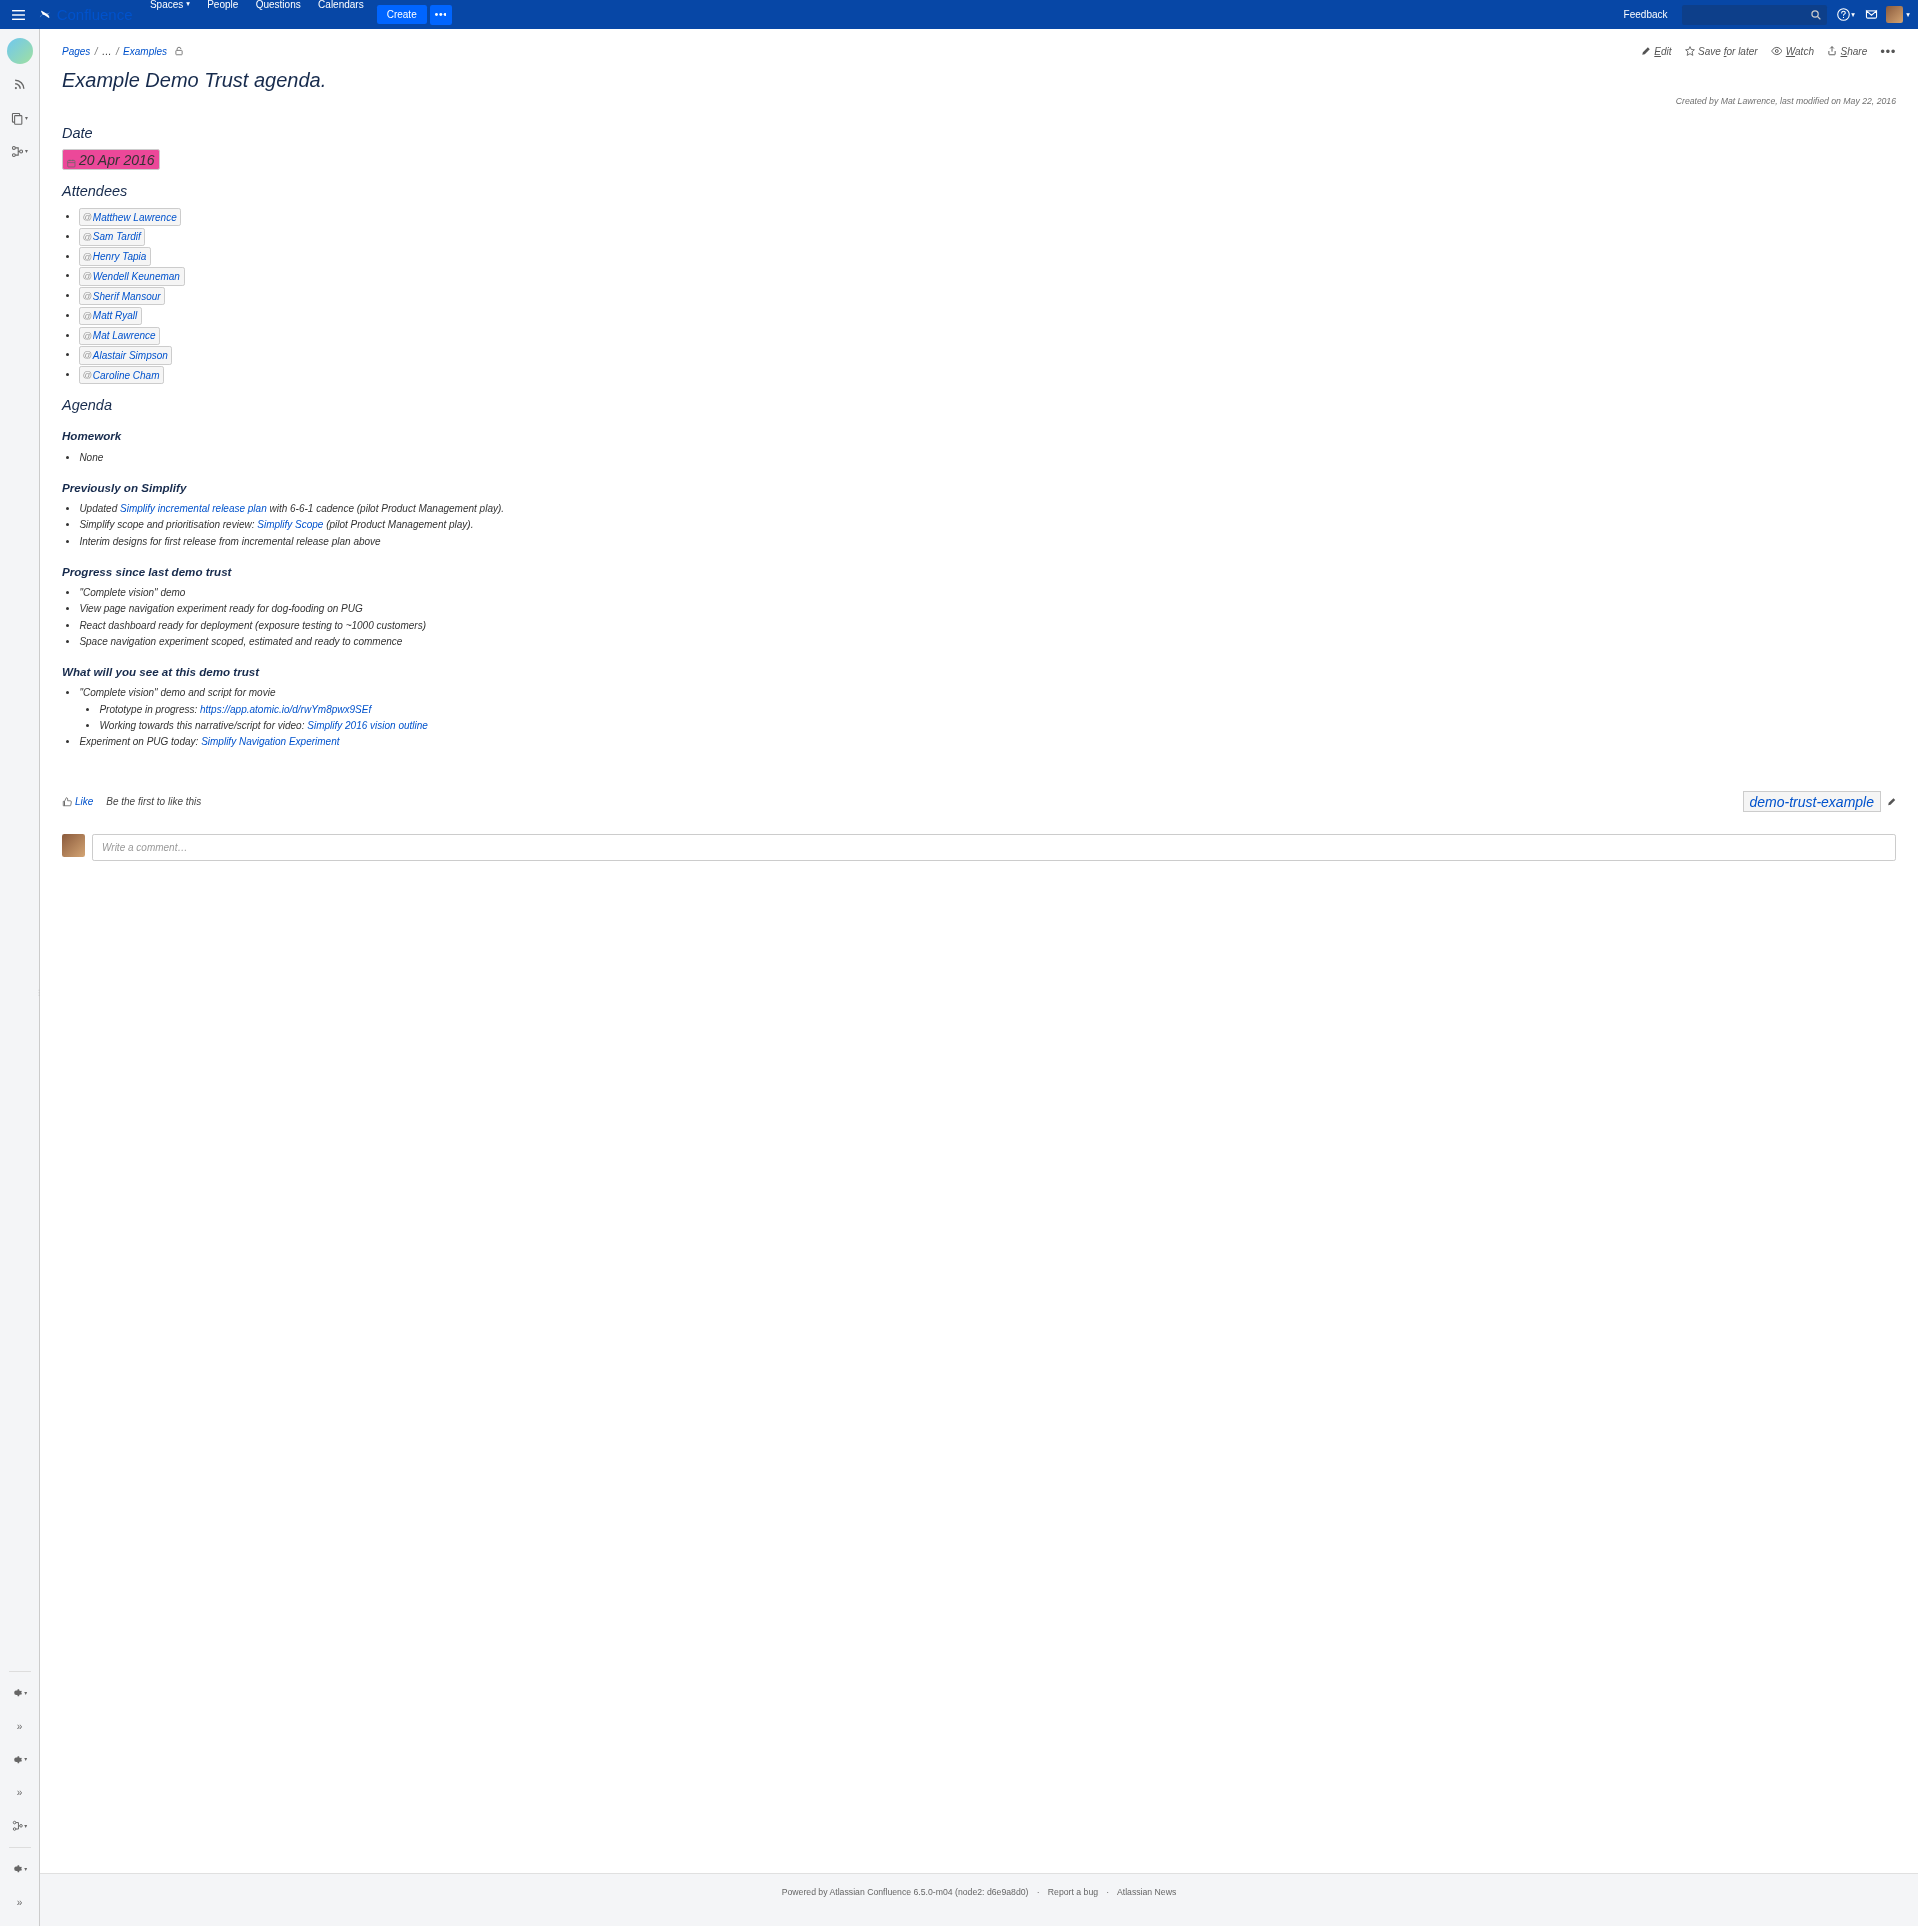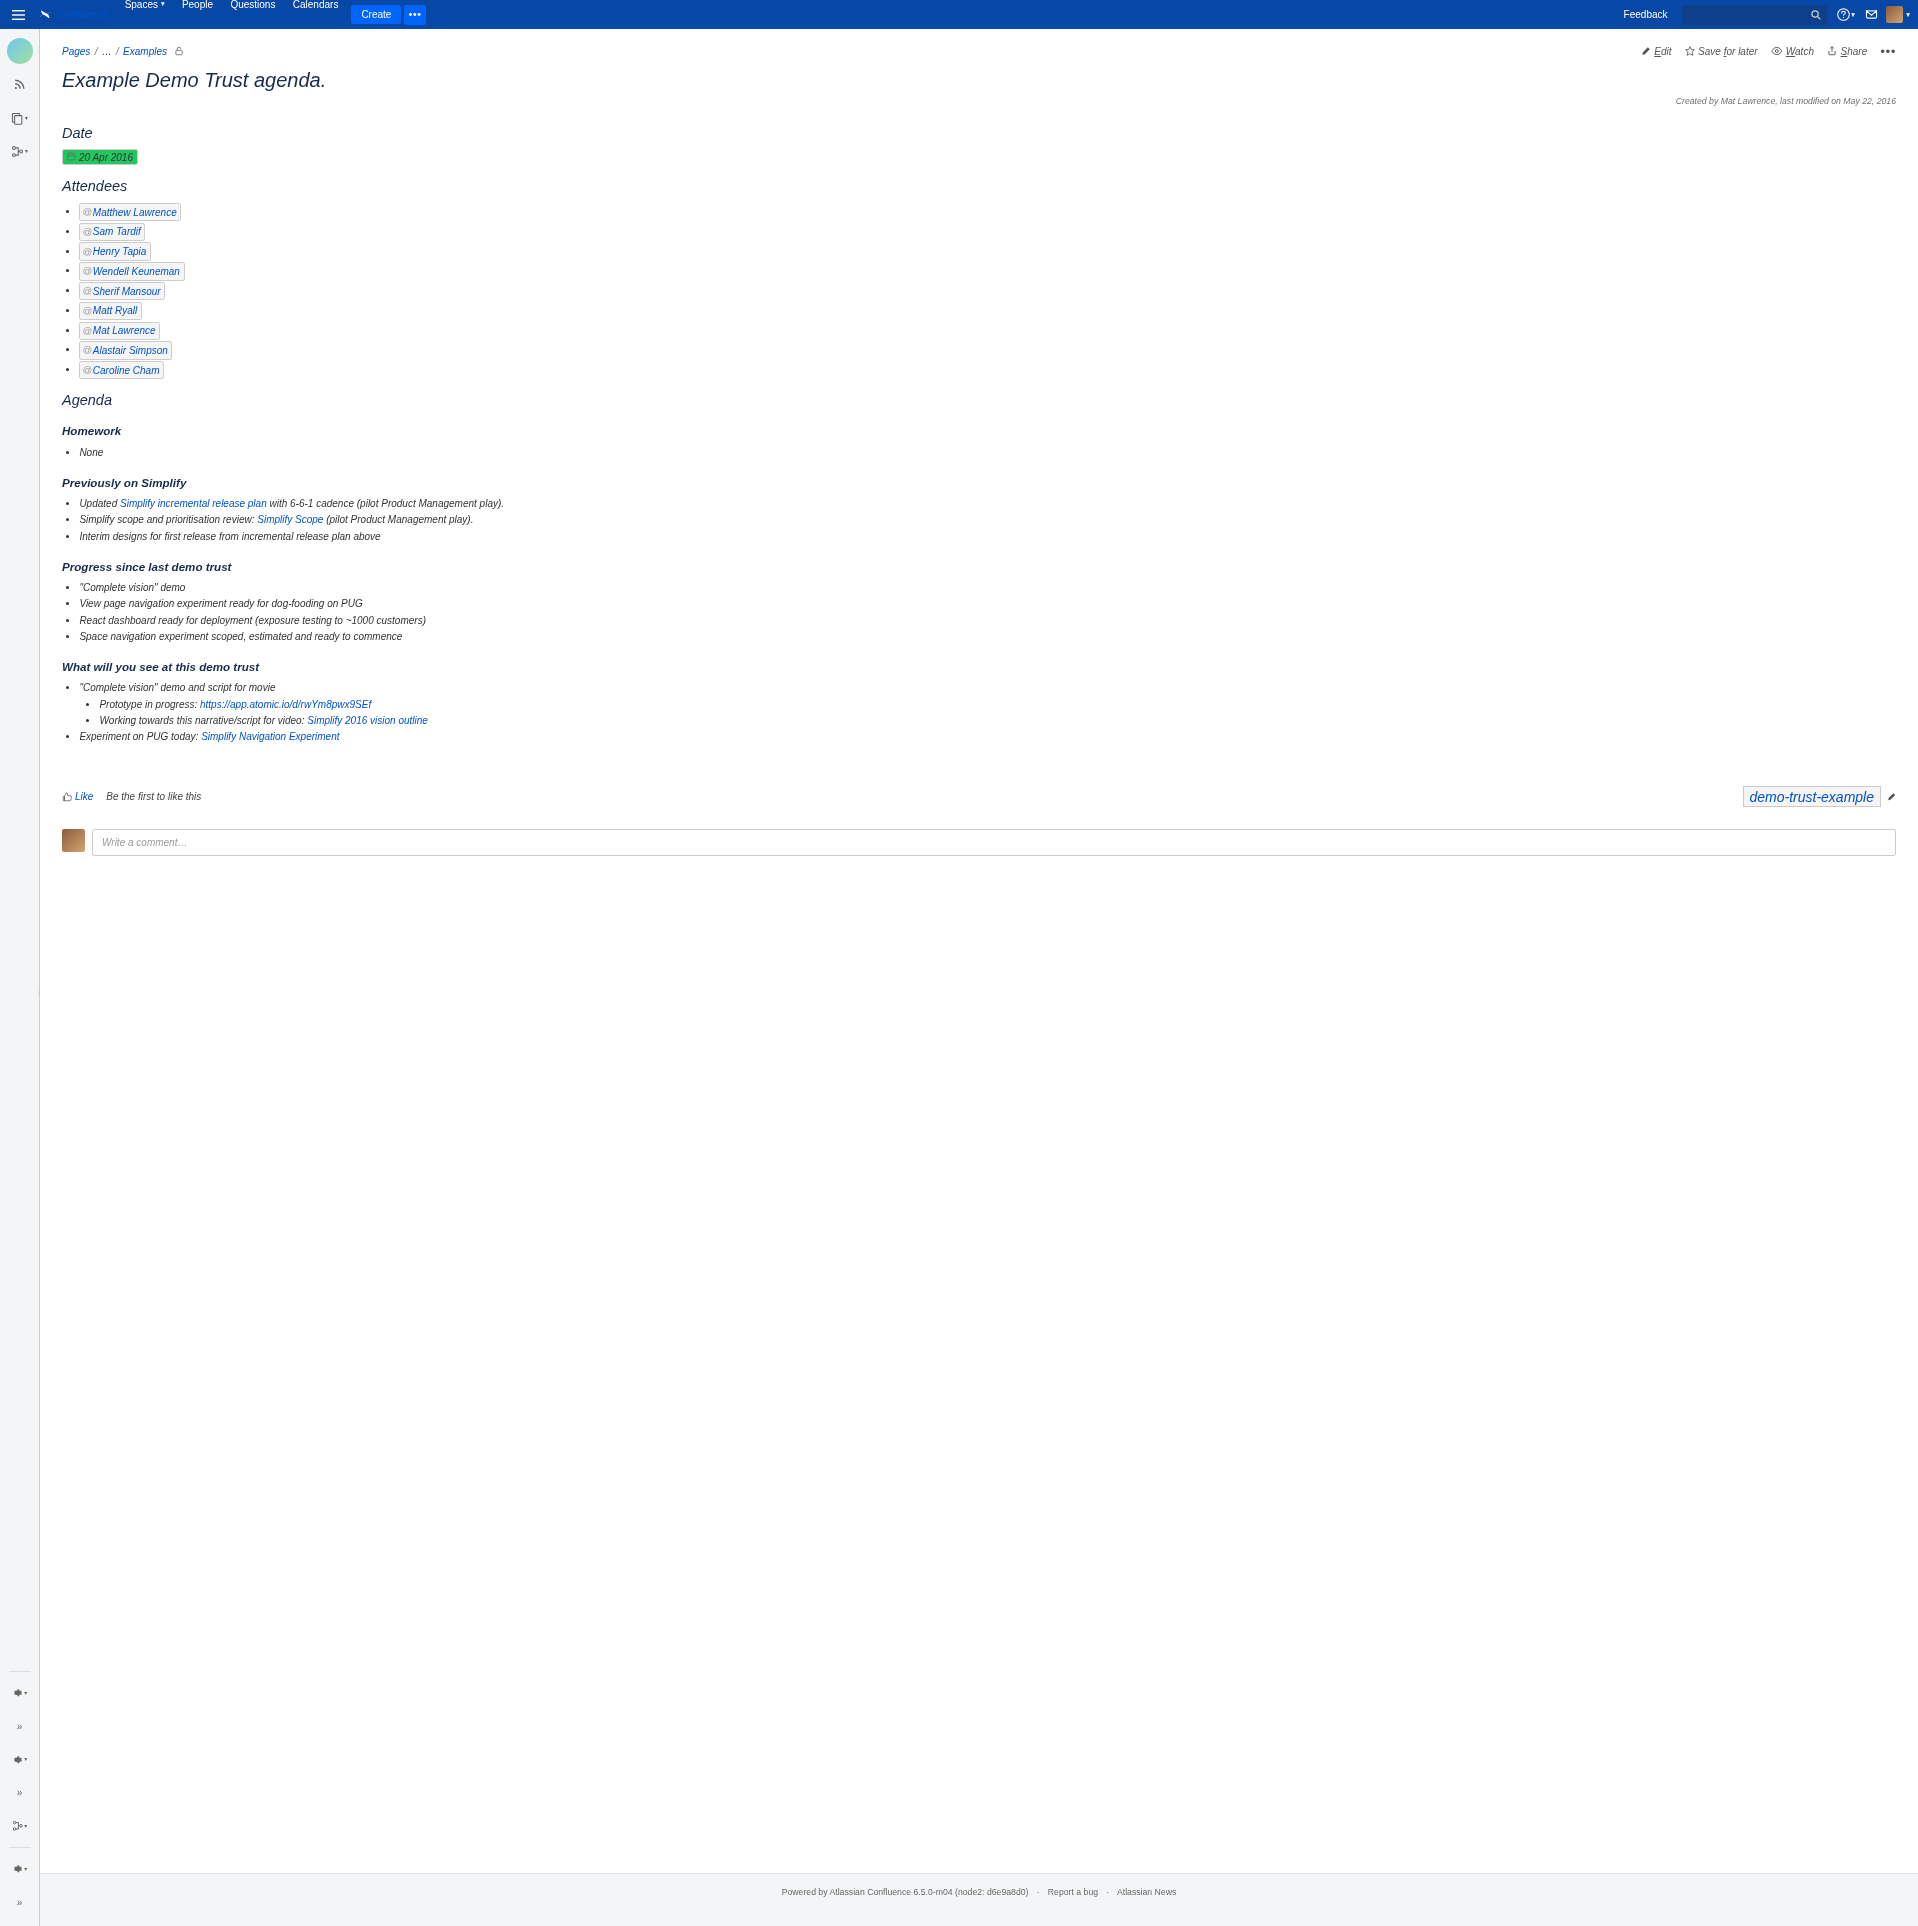--- a/index.html
+++ b/index.html
@@ -3,21 +3,21 @@
 <meta charset="utf-8">
 <style>
 * { box-sizing: border-box; margin: 0; padding: 0; }
 body { font-family: -apple-system, BlinkMacSystemFont, "Segoe UI", Arial, sans-serif; font-size: 10px; color: #333; background: #f5f5f5; }
 a { color: #0052cc; text-decoration: none; cursor: pointer; }
 
 
 .top-header { background: #0747a6; height: 29px; display: flex; align-items: center; padding: 0 7.2px; color: #fff; }
 .hamburger { width: 22px; height: 22px; display: flex; align-items: center; justify-content: center; cursor: pointer; }
 .hamburger svg { fill: #fff; }
-.logo { display: flex; align-items: center; margin: 0 8.7px; font-size: 10px; font-weight: 400; cursor: pointer; }
+.logo { display: flex; align-items: center; margin: 0 8.7px; font-size: 15px; font-weight: 400; cursor: pointer; }
 .logo-icon { margin-right: 4.3px; display:flex; }
 .nav-links { display: flex; align-items: center; }
 .nav-link { color: #fff; padding: 0 8.7px; height: 32px; display: flex; align-items: flex-start; cursor: pointer; font-size: 10px; }
 .caret { margin-left: 2.9px; font-size: 7.2px; }
 .create-btn { background: #0065ff; color: #fff; padding: 4.3px 10px; border-radius: 2.2px; margin-left: 4.3px; cursor: pointer; font-size: 10px; border: none; }
 .ellipsis-btn { background: #0065ff; color: #fff; width: 22px; height: 20px; display: flex; align-items:center; justify-content:center; margin-left: 2.9px; border-radius: 2.2px; cursor: pointer; }
 .header-right { margin-left: auto; display: flex; align-items: center; }
 .feedback-link { color: #fff; padding: 0 8.7px; cursor: pointer; }
 .search-box { background: #0d3f8a; border: none; height: 20px; width: 145px; padding: 0 22px 0 5.8px; color: #fff; border-radius: 2.2px; }
 .search-wrapper { position: relative; margin: 0 5.8px; }
@@ -50,21 +50,21 @@
 .more-dots { color: #555; cursor: pointer; font-size:13px; letter-spacing:0.7px; }
 
 
 .page-title { font-size: 20px; font-weight: 400; margin: 10px 0 4.3px 0; color: #172b4d; }
 .byline { font-size: 8.7px; color: #707070; margin-bottom: 19px; text-align: right; }
 
 
 h2.section { font-size: 14.5px; font-weight: 400; color: #172b4d; margin: 13px 0 8.7px 0; }
 h3.sub { font-size: 11.6px; font-weight: 700; color: #172b4d; margin: 16px 0 7.2px 0; }
 
-.date-badge { display: inline-flex; align-items: flex-start; border: 0.7px solid #ccc; border-radius: 2.2px; padding: 1.4px 4.3px; background: #22c55e; font-size: 10px; }
+.date-badge { display: inline-flex; align-items: flex-end; border: 0.7px solid #ccc; border-radius: 2.2px; padding: 1.4px 4.3px; background: #ec4899; font-size: 14px; }
 .date-badge .cal { margin-right: 2.9px; color:#666; }
 
 ul.list { list-style: disc; margin: 5.8px 0 10px 17.4px; }
 ul.list li { margin: 1.4px 0; line-height: 1.5; }
 ul.nested { list-style: disc; margin: 1.4px 0 1.4px 20px; }
 
 .mention { display: inline-flex; align-items: center; border: 0.7px solid #ccc; border-radius: 2.2px; padding: 0.7px 3.6px 0.7px 2.2px; background: #f5f5f5; }
 .mention .at { color: #999; margin-right: 0.7px; font-size: 9.4px; }
 .mention a { color: #0052cc; }
 

